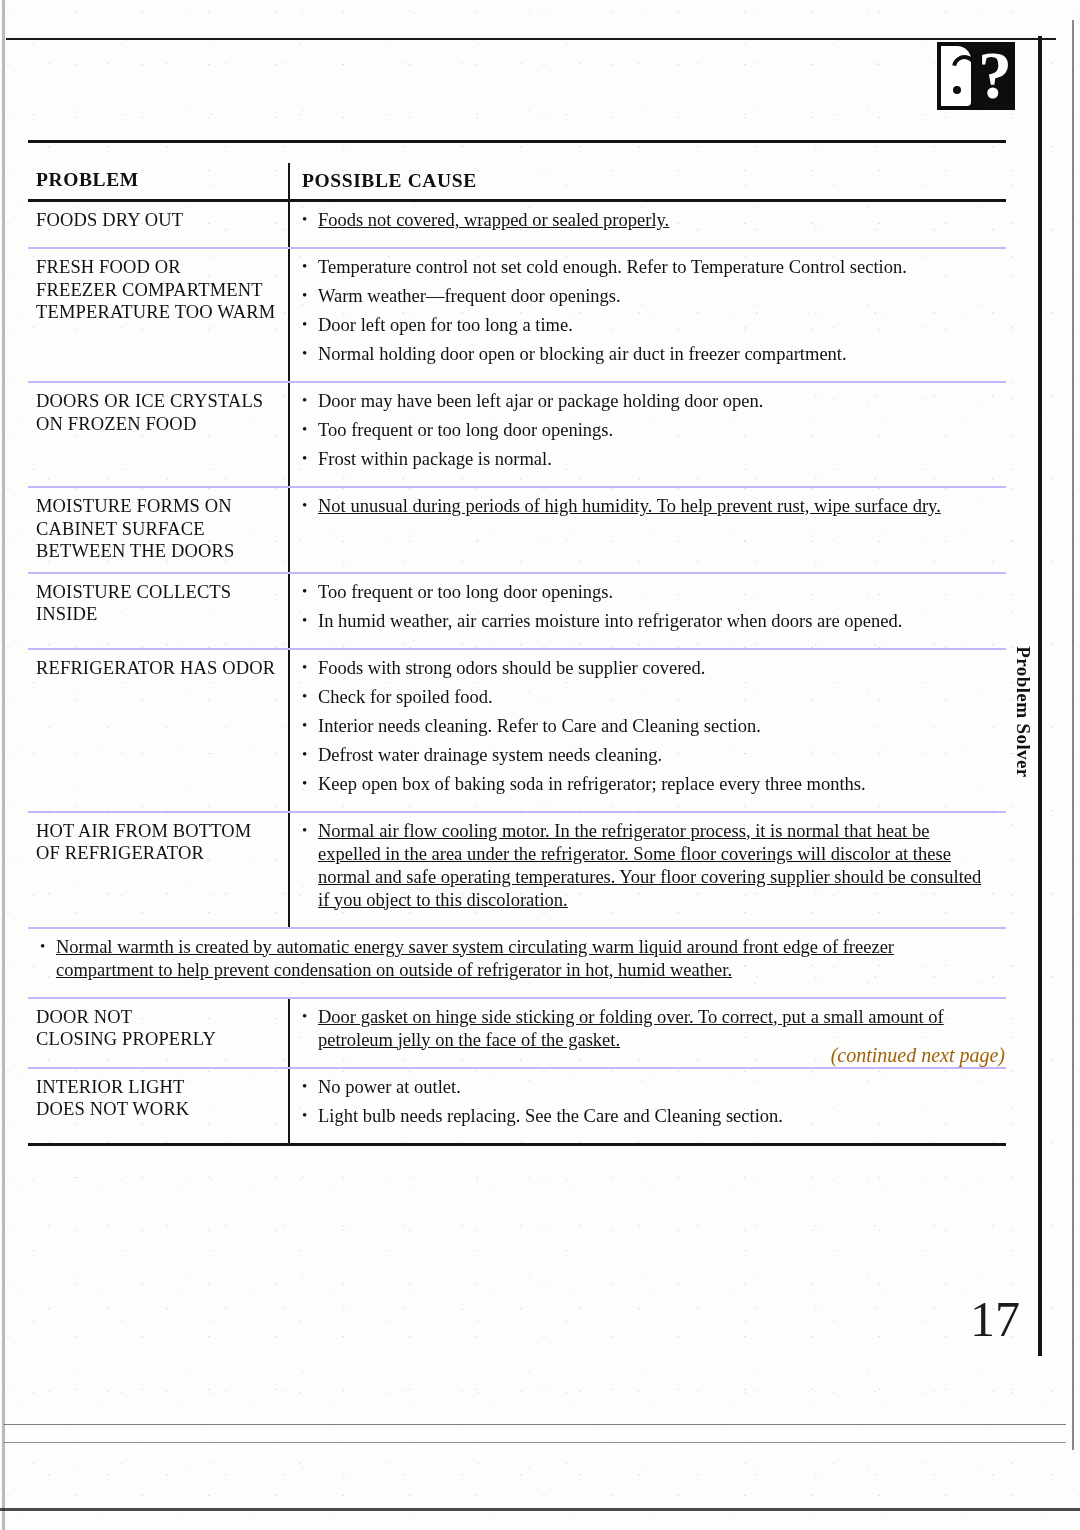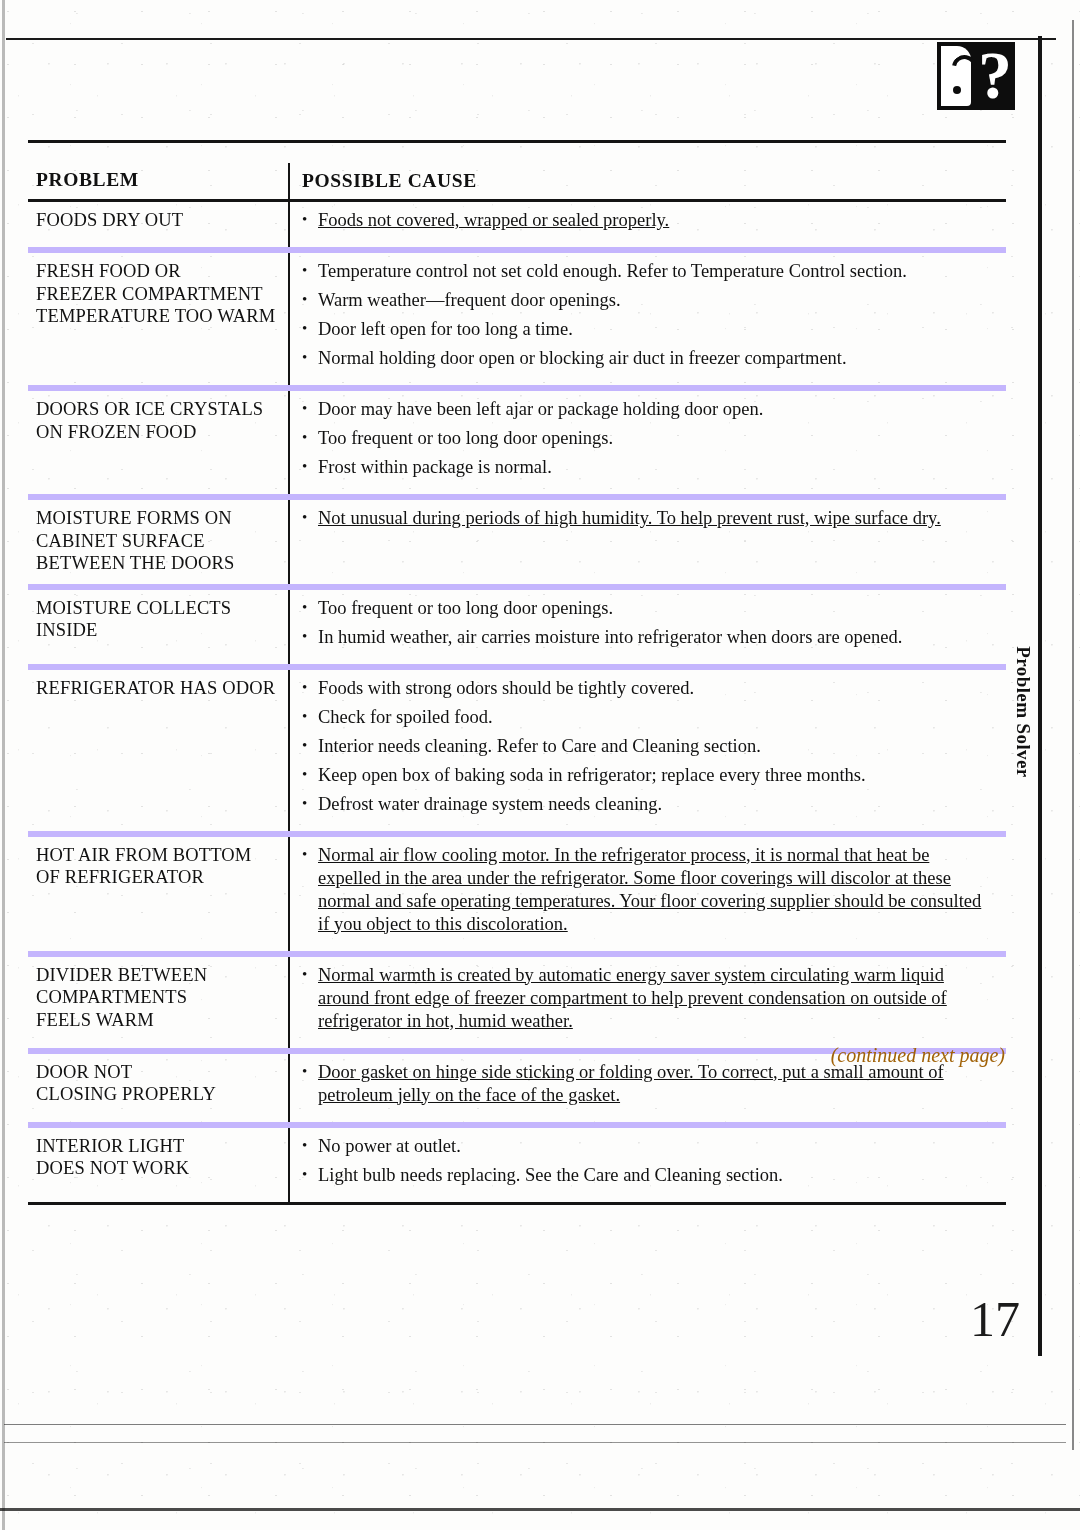--- a/index.html
+++ b/index.html
@@ -144,21 +144,21 @@
     position: absolute;
     left: 28px; top: 140px;
     width: 978px;
   }
   .table-top-border { height: 3px; background: #141414; }
   .table-bottom-border { height: 3px; background: #141414; }
 
   .trow {
     display: flex;
     position: relative;
-    border-bottom: 6px solid #c4b5fd;
+    border-bottom: 2px solid #c4b5fd;
     background: transparent;
   }
   .trow:last-of-type { border-bottom: none; }
 
   .cell-problem {
     width: 262px;
     flex: 0 0 262px;
     box-sizing: border-box;
     padding: 7px 8px 9px 8px;
     border-right: 2px solid #141414;
@@ -319,45 +319,40 @@
               <li>In humid weather, air carries moisture into refrigerator when doors are opened.</li>
             </ul>
           </div>
         </div>
         <div class="trow">
           <div class="cell-problem">
             <span class="problem-line">REFRIGERATOR HAS ODOR</span>
           </div>
           <div class="cell-cause">
             <ul class="causes">
-              <li>Foods with strong odors should be tightly covered.</li>
+              <li>Foods with strong odors should be supplier covered.</li>
               <li>Check for spoiled food.</li>
               <li>Interior needs cleaning. Refer to Care and Cleaning section.</li>
+              <li>Defrost water drainage system needs cleaning.</li>
               <li>Keep open box of baking soda in refrigerator; replace every three months.</li>
-              <li>Defrost water drainage system needs cleaning.</li>
             </ul>
           </div>
         </div>
         <div class="trow">
           <div class="cell-problem">
             <span class="problem-line">HOT AIR FROM BOTTOM</span>
             <span class="problem-line">OF REFRIGERATOR</span>
           </div>
           <div class="cell-cause">
             <ul class="causes tight">
               <li>Normal air flow cooling motor. In the refrigerator process, it is normal that heat be expelled in the area under the refrigerator. Some floor coverings will discolor at these normal and safe operating temperatures. Your floor covering supplier should be consulted if you object to this discoloration.</li>
             </ul>
           </div>
         </div>
         <div class="trow">
-          <div class="cell-problem">
-            <span class="problem-line">DIVIDER BETWEEN</span>
-            <span class="problem-line">COMPARTMENTS</span>
-            <span class="problem-line">FEELS WARM</span>
-          </div>
           <div class="cell-cause">
             <ul class="causes tight">
               <li>Normal warmth is created by automatic energy saver system circulating warm liquid around front edge of freezer compartment to help prevent condensation on outside of refrigerator in hot, humid weather.</li>
             </ul>
           </div>
         </div>
         <div class="trow">
           <div class="cell-problem">
             <span class="problem-line">DOOR NOT</span>
             <span class="problem-line">CLOSING PROPERLY</span>

